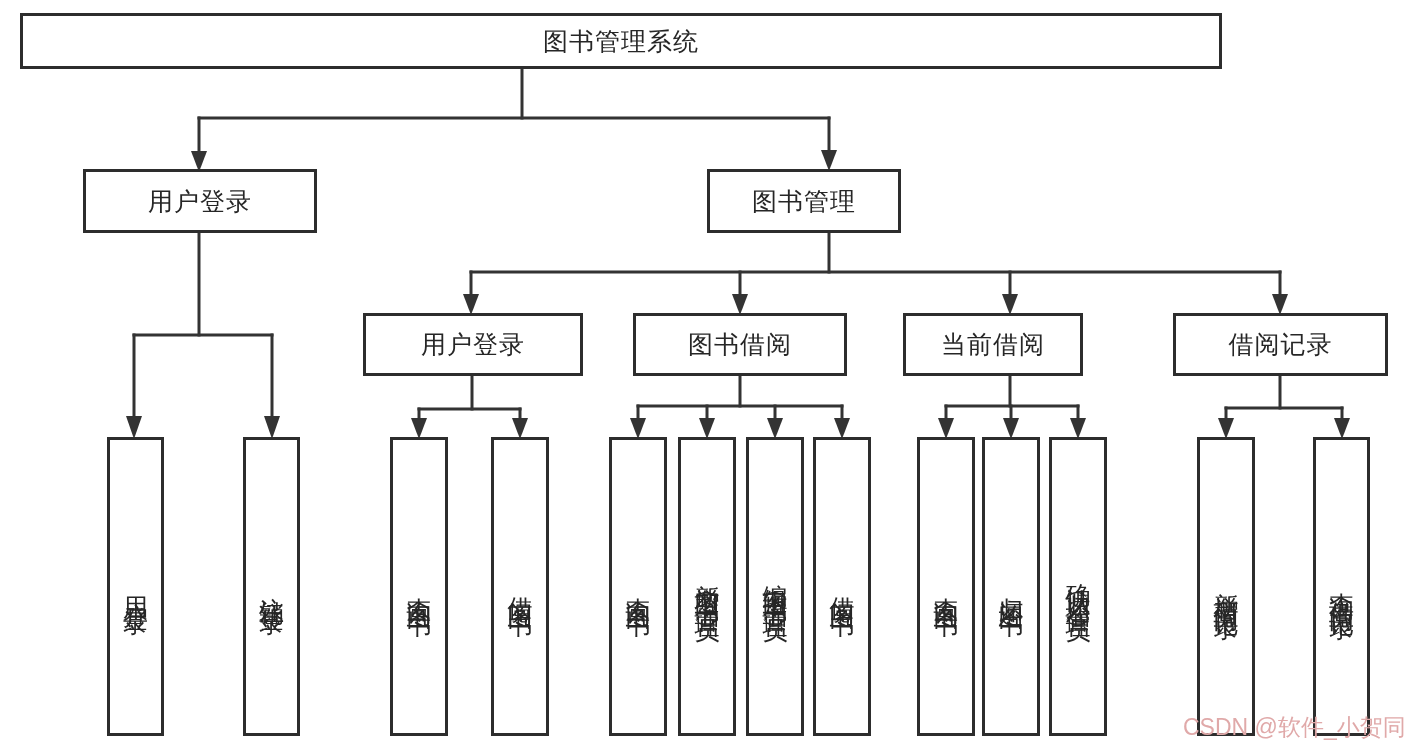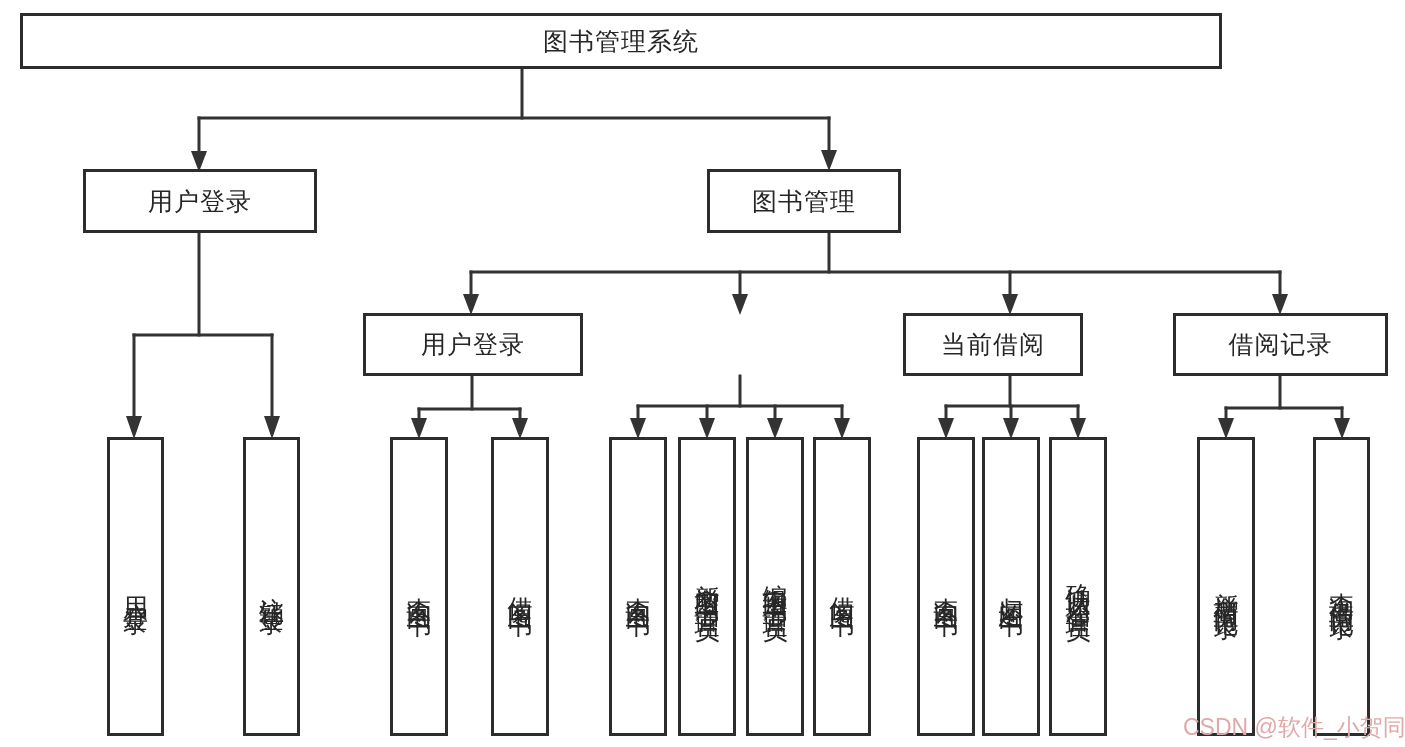--- a/index.html
+++ b/index.html
@@ -133,20 +133,23 @@
   <div class="node" style="left:83px;top:169px;width:234px;height:64px;">
     <span>用户登录</span>
   </div>
   <div class="node" style="left:707px;top:169px;width:194px;height:64px;text-align:center;">
     <span>图书管理</span>
   </div>
 
   <div class="node" style="left:363px;top:313px;width:220px;height:63px;">
     <span>用户登录</span>
   </div>
+  <div class="node" style="left:633px;top:313px;width:214px;height:63px;">
+    <span>图书借阅</span>
+  </div>
   <div class="node" style="left:903px;top:313px;width:180px;height:63px;">
     <span>当前借阅</span>
   </div>
   <div class="node" style="left:1173px;top:313px;width:215px;height:63px;text-align:center;">
     <span>借阅记录</span>
   </div>
 
   <div class="node vbox" style="left:107px;top:437px;width:57px;height:299px;">
     <span>用户登录</span>
   </div>

